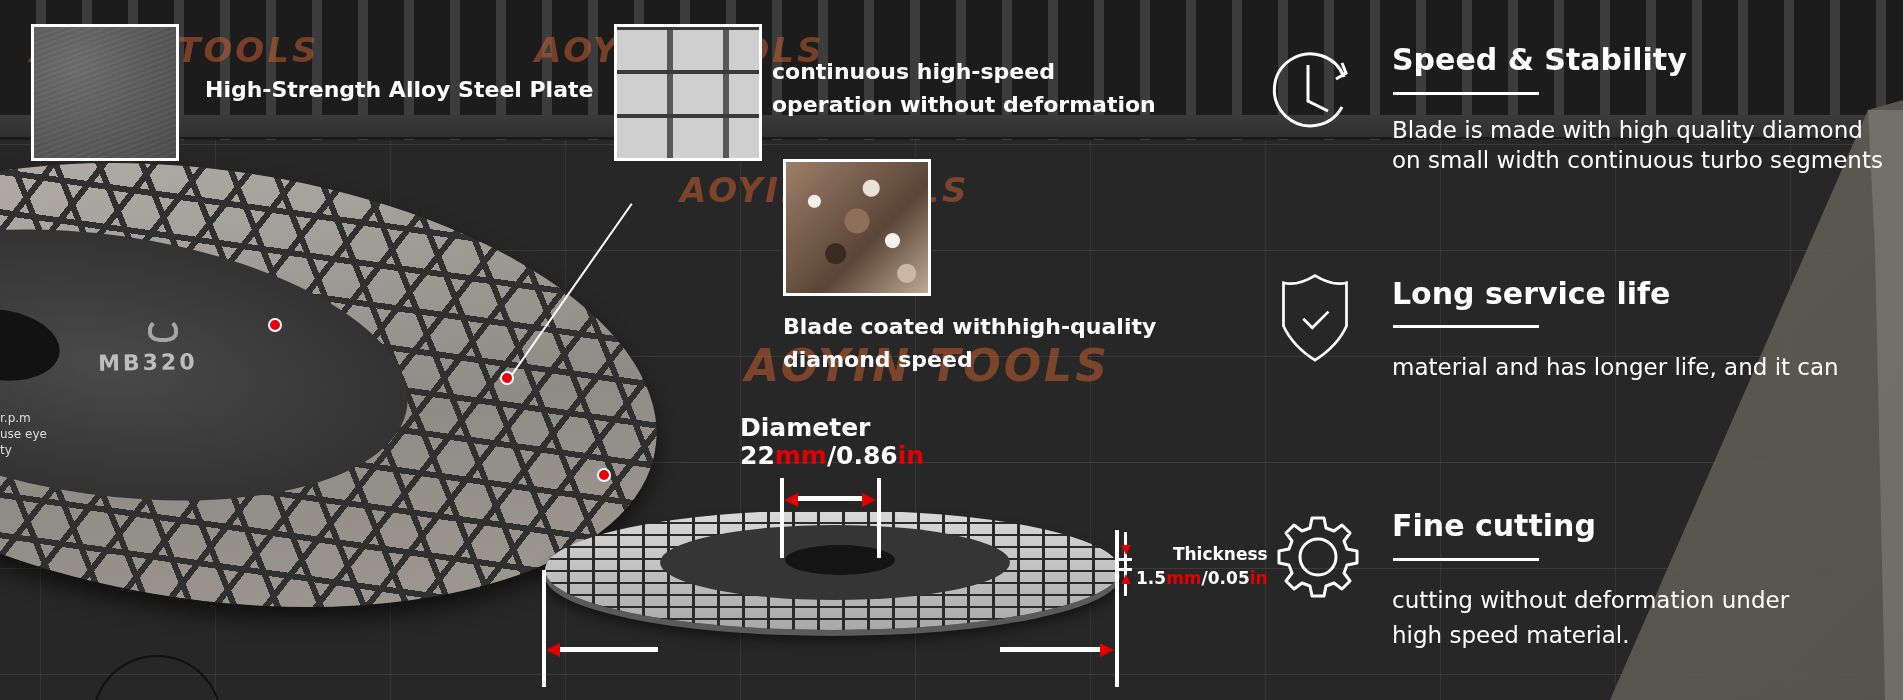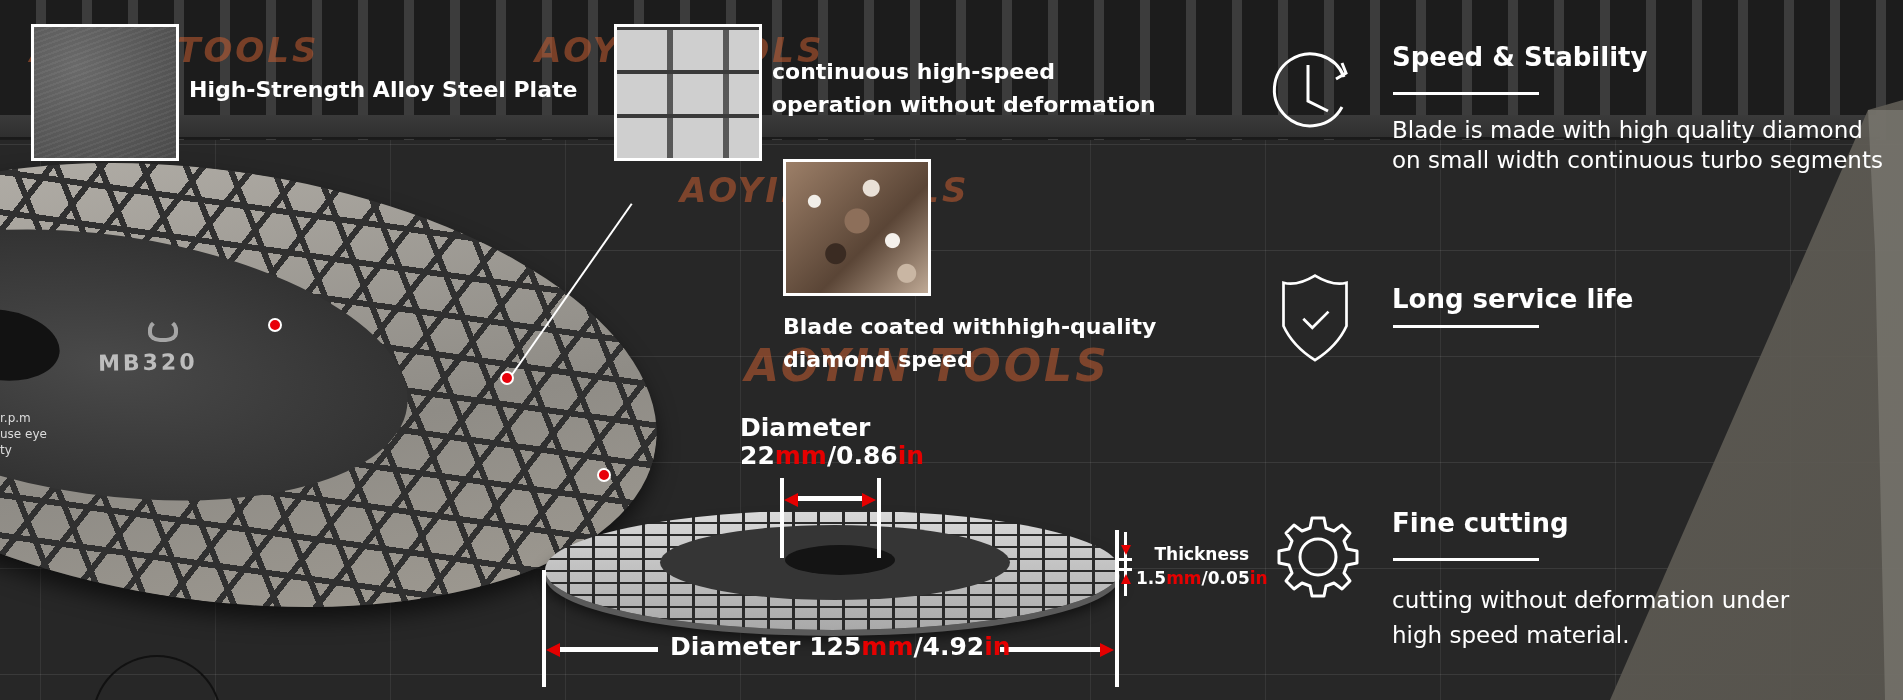--- a/index.html
+++ b/index.html
@@ -104,21 +104,21 @@
       radial-gradient(circle at 85% 85%, #c9b6a3 0 9px, transparent 10px),
       linear-gradient(135deg, #9c7f68, #5a4536 60%, #bfa995); }
 
   .callout-text { position: absolute; color: #fff; font-weight: bold; font-size: 22px; line-height: 33px; white-space: nowrap; }
 
   .leader { position: absolute; height: 2px; background: #fff; transform-origin: 0 50%; }
   .dot { position: absolute; width: 14px; height: 14px; border-radius: 50%; background: #e8000a; border: 2px solid #fff; }
 
   
   .feature-icon { position: absolute; width: 90px; height: 90px; }
-  .feature-title { position: absolute; left: 1392px; font-size: 26px; font-weight: bold; color: #fff; white-space: nowrap; }
+  .feature-title { position: absolute; left: 1392px; font-size: 30px; font-weight: bold; color: #fff; white-space: nowrap; }
   .feature-rule { position: absolute; left: 1393px; width: 146px; height: 3px; background: #fff; }
   .feature-body { position: absolute; left: 1392px; font-size: 23px; color: #fff; line-height: 30px; white-space: nowrap; }
 </style>
 </head>
 <body>
 
 <div class="stage">
 
   <div class="slats"></div>
   <div class="slats-ledge"></div>
@@ -138,21 +138,21 @@
   <div class="blade-logo"></div>
   <div class="blade-model">MB320</div>
   <div class="blade-small-text">
     <div>r.p.m</div>
     <div>use eye</div>
     <div>ty</div>
   </div>
   <div class="cable"></div>
 
   <div class="thumb thumb-steel" style="left:31px;top:24px;width:148px;height:137px;"></div>
-  <div class="callout-text" style="left:189px;top:73px;">High-Strength Alloy Steel Plate</div>
+  <div class="callout-text" style="left:205px;top:73px;">High-Strength Alloy Steel Plate</div>
 
   <div class="thumb thumb-hex" style="left:614px;top:24px;width:148px;height:137px;"></div>
   <div class="callout-text" style="left:772px;top:55px;">
     <div>continuous high-speed</div>
     <div>operation without deformation</div>
   </div>
 
   <div class="thumb thumb-grit" style="left:783px;top:159px;width:148px;height:137px;"></div>
   <div class="callout-text" style="left:783px;top:310px;">
     <div>Blade coated withhigh-quality</div>
@@ -177,51 +177,51 @@
   <div class="hline" style="left:796px;top:496px;width:66px;"></div>
   <div class="arr-l" style="left:784px;top:493px;"></div>
   <div class="arr-r" style="left:862px;top:493px;"></div>
 
   <div class="vline" style="left:542px;top:570px;height:117px;"></div>
   <div class="vline" style="left:1115px;top:530px;height:157px;"></div>
   <div class="hline" style="left:558px;top:647px;width:100px;"></div>
   <div class="hline" style="left:1000px;top:647px;width:100px;"></div>
   <div class="arr-l" style="left:546px;top:643px;"></div>
   <div class="arr-r" style="left:1100px;top:643px;"></div>
-  <div class="dim-label" style="left:670px;top:632px;font-size:25px;line-height:30px;"><span>Diameter </span><span>125</span><span class="red">mm</span><span>/</span><span>4.92</span><span class="red">in</span></div>
 
   <div class="vline" style="left:1124px;top:532px;height:64px;width:3px;"></div>
   <div class="tick" style="left:1118px;top:558px;"></div>
   <div class="tick" style="left:1118px;top:568px;"></div>
   <div class="arr-d" style="left:1121px;top:545px;"></div>
   <div class="arr-u" style="left:1121px;top:574px;"></div>
-  <div class="dim-label" style="left:1136px;top:542px;font-size:17px;line-height:24px;text-align:center;">
+  <div class="dim-label" style="left:1136px;top:542px;font-size:17px;line-height:24px;text-align:right;">
     <div>Thickness</div>
     <div><span>1.5</span><span class="red">mm</span><span>/</span><span>0.05</span><span class="red">in</span></div>
   </div>
 
   <svg class="feature-icon" style="left:1270px;top:45px;" viewBox="0 0 90 90">
     <path d="M74 32 A36 36 0 1 0 72 62" fill="none" stroke="#fff" stroke-width="3"></path>
     <polyline points="66,34 76,28 72,18" fill="none" stroke="#fff" stroke-width="3"></polyline>
     <polyline points="36,24 36,60 56,70" fill="none" stroke="#fff" stroke-width="3" transform="translate(2,-4)"></polyline>
   </svg>
   <div class="feature-title" style="top:42px;">Speed &amp; Stability</div>
   <div class="feature-rule" style="top:92px;"></div>
   <div class="feature-body" style="top:115px;">
     <div>Blade is made with high quality diamond</div>
     <div>on small width continuous turbo segments</div>
   </div>
 
   <svg class="feature-icon" style="left:1270px;top:272px;" viewBox="0 0 90 100">
     <path d="M10 12 Q25 16 45 4 Q65 16 80 12 L80 60 Q70 82 45 98 Q20 82 10 60 Z" fill="none" stroke="#fff" stroke-width="3"></path>
     <polyline points="32,52 42,62 60,44" fill="none" stroke="#fff" stroke-width="3"></polyline>
   </svg>
-  <div class="feature-title" style="top:276px;margin-top:8px;">Long service life</div>
+  <div class="feature-title" style="top:276px;">Long service life</div>
   <div class="feature-rule" style="top:325px;"></div>
   <div class="feature-body" style="top:350px;line-height:35px;">
+    <div>material and has longer life, and it can</div>
   </div>
 
   <svg class="feature-icon" style="left:1273px;top:512px;" viewBox="0 0 90 90">
     <path d="M39 6 L51 6 L53 16 L61 19 L69 13 L77 21 L71 29 L74 37 L84 39 L84 51 L74 53 L71 61 L77 69 L69 77 L61 71 L53 74 L51 84 L39 84 L37 74 L29 71 L21 77 L13 69 L19 61 L16 53 L6 51 L6 39 L16 37 L19 29 L13 21 L21 13 L29 19 L37 16 Z" fill="none" stroke="#fff" stroke-width="3" stroke-linejoin="round"></path>
     <circle cx="45" cy="45" r="18" fill="none" stroke="#fff" stroke-width="3"></circle>
   </svg>
   <div class="feature-title" style="top:508px;">Fine cutting</div>
   <div class="feature-rule" style="top:558px;"></div>
   <div class="feature-body" style="top:583px;line-height:35px;">
     <div>cutting without deformation under</div>

